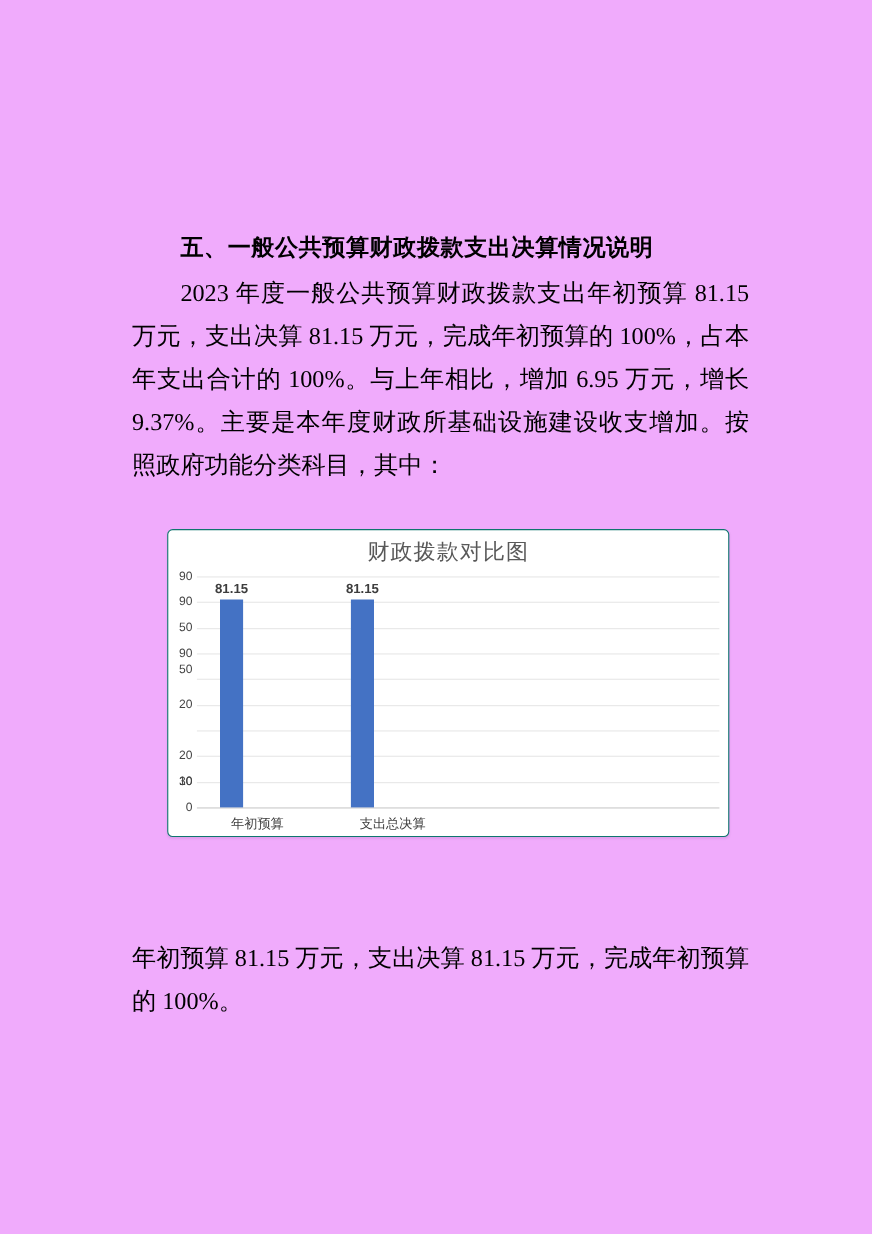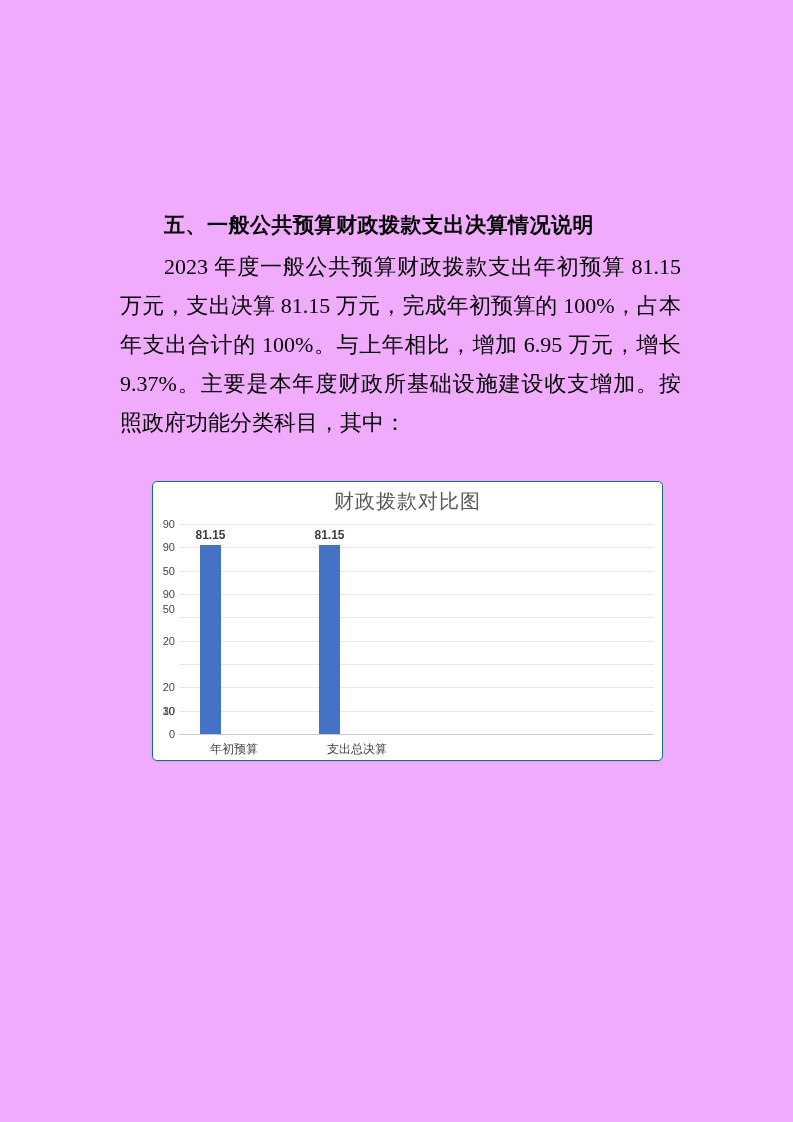--- a/index.html
+++ b/index.html
@@ -90,14 +90,17 @@
         <div class="bar" style="left: 21px; top: 20.65px; height: 189.35px; background: rgb(68, 114, 196);"></div>
         <div class="bar-value" style="left: 31.5px; top: 3.65px;">81.15</div>
         <div class="bar" style="left: 140px; top: 20.65px; height: 189.35px; background: rgb(68, 114, 196);"></div>
         <div class="bar-value" style="left: 150.5px; top: 3.65px;">81.15</div>
         <div class="cat-label" style="left: 55px;">年初预算</div>
         <div class="cat-label" style="left: 178px;">支出总决算</div>
       </div>
   </div>
 
 
+  <p class="para2">
+    <span>年初预算 81.15 万元，支出决算 81.15 万元，完成年初预算的 100%。</span>
+  </p>
 
 </div>
 
 </body></html>

